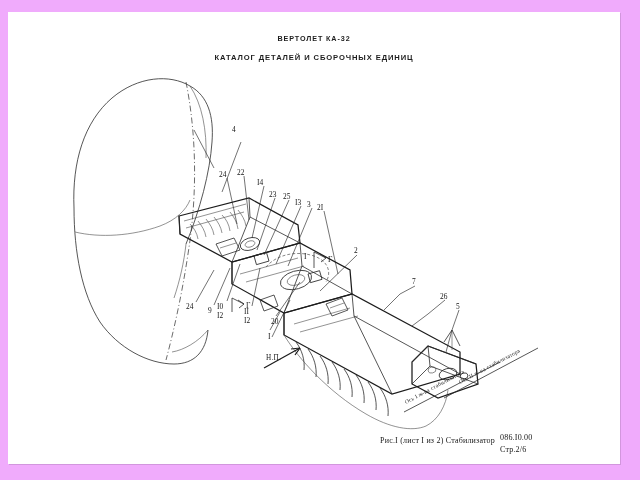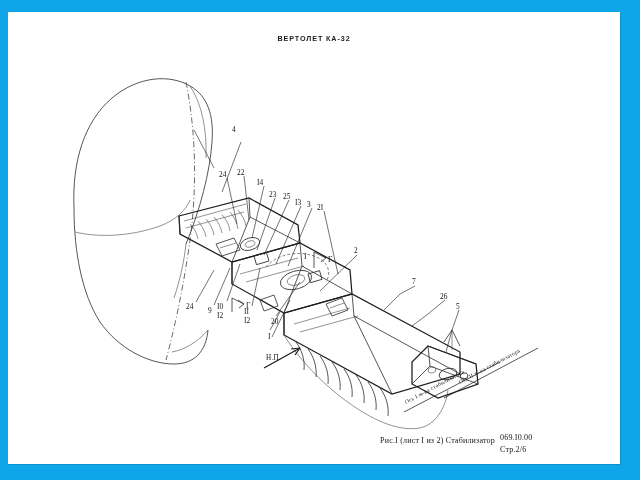--- a/index.html
+++ b/index.html
@@ -8,21 +8,21 @@
     background: #c3c3c3;
     width: 640px;
     height: 480px;
     overflow: hidden;
     font-family: "Liberation Serif", serif;
   }
   #screen {
     position: relative;
     width: 640px;
     height: 480px;
-    background: #0ea5e9;
+    background: #f0abfc;
   }
   #page {
     position: absolute;
     left: 8px;
     top: 12px;
     width: 612px;
     height: 452px;
     background: #ffffff;
     box-shadow: 1px 1px 0 rgba(0,0,0,0.12);
     overflow: hidden;
@@ -93,20 +93,21 @@
   }
 </style>
 </head>
 <body>
 
 <div id="screen">
   <div id="page">
     <div id="page-inner">
 
       <div class="hdr" id="title1">ВЕРТОЛЕТ КА-32</div>
+      <div class="hdr" id="title2">КАТАЛОГ ДЕТАЛЕЙ И СБОРОЧНЫХ ЕДИНИЦ</div>
 
       <svg id="art" viewBox="0 0 612 452">
 
         <g>
           <path class="ln" d="M66,196 C64,150 76,110 104,86 C130,64 162,62 182,74"></path>
           <path class="ln" d="M182,74 C200,84 206,104 204,130 C202,160 192,198 178,232"></path>
           <path class="ln" d="M66,196 C66,240 74,282 92,310"></path>
           <path class="ln" d="M92,310 C110,336 140,352 166,352"></path>
           <path class="ln" d="M166,352 C186,352 198,340 200,318"></path>
           <path class="ln-lt" d="M67,220 C92,226 124,224 152,214 C168,208 178,198 182,188"></path>
@@ -265,19 +266,19 @@
           <text class="cal" x="236" y="302">II</text>
           <text class="cal" x="236" y="311">I2</text>
           <text class="cal" x="263" y="312">20</text>
         </g>
 
       </svg>
 
       <div id="caption">Рис.I (лист I из 2) Стабилизатор</div>
 
       <div id="docnum">
-        <div>069.I0.00</div>
+        <div>086.I0.00</div>
         <div>Стр.2/6</div>
       </div>
 
     </div>
   </div>
 </div>
 
 </body></html>

